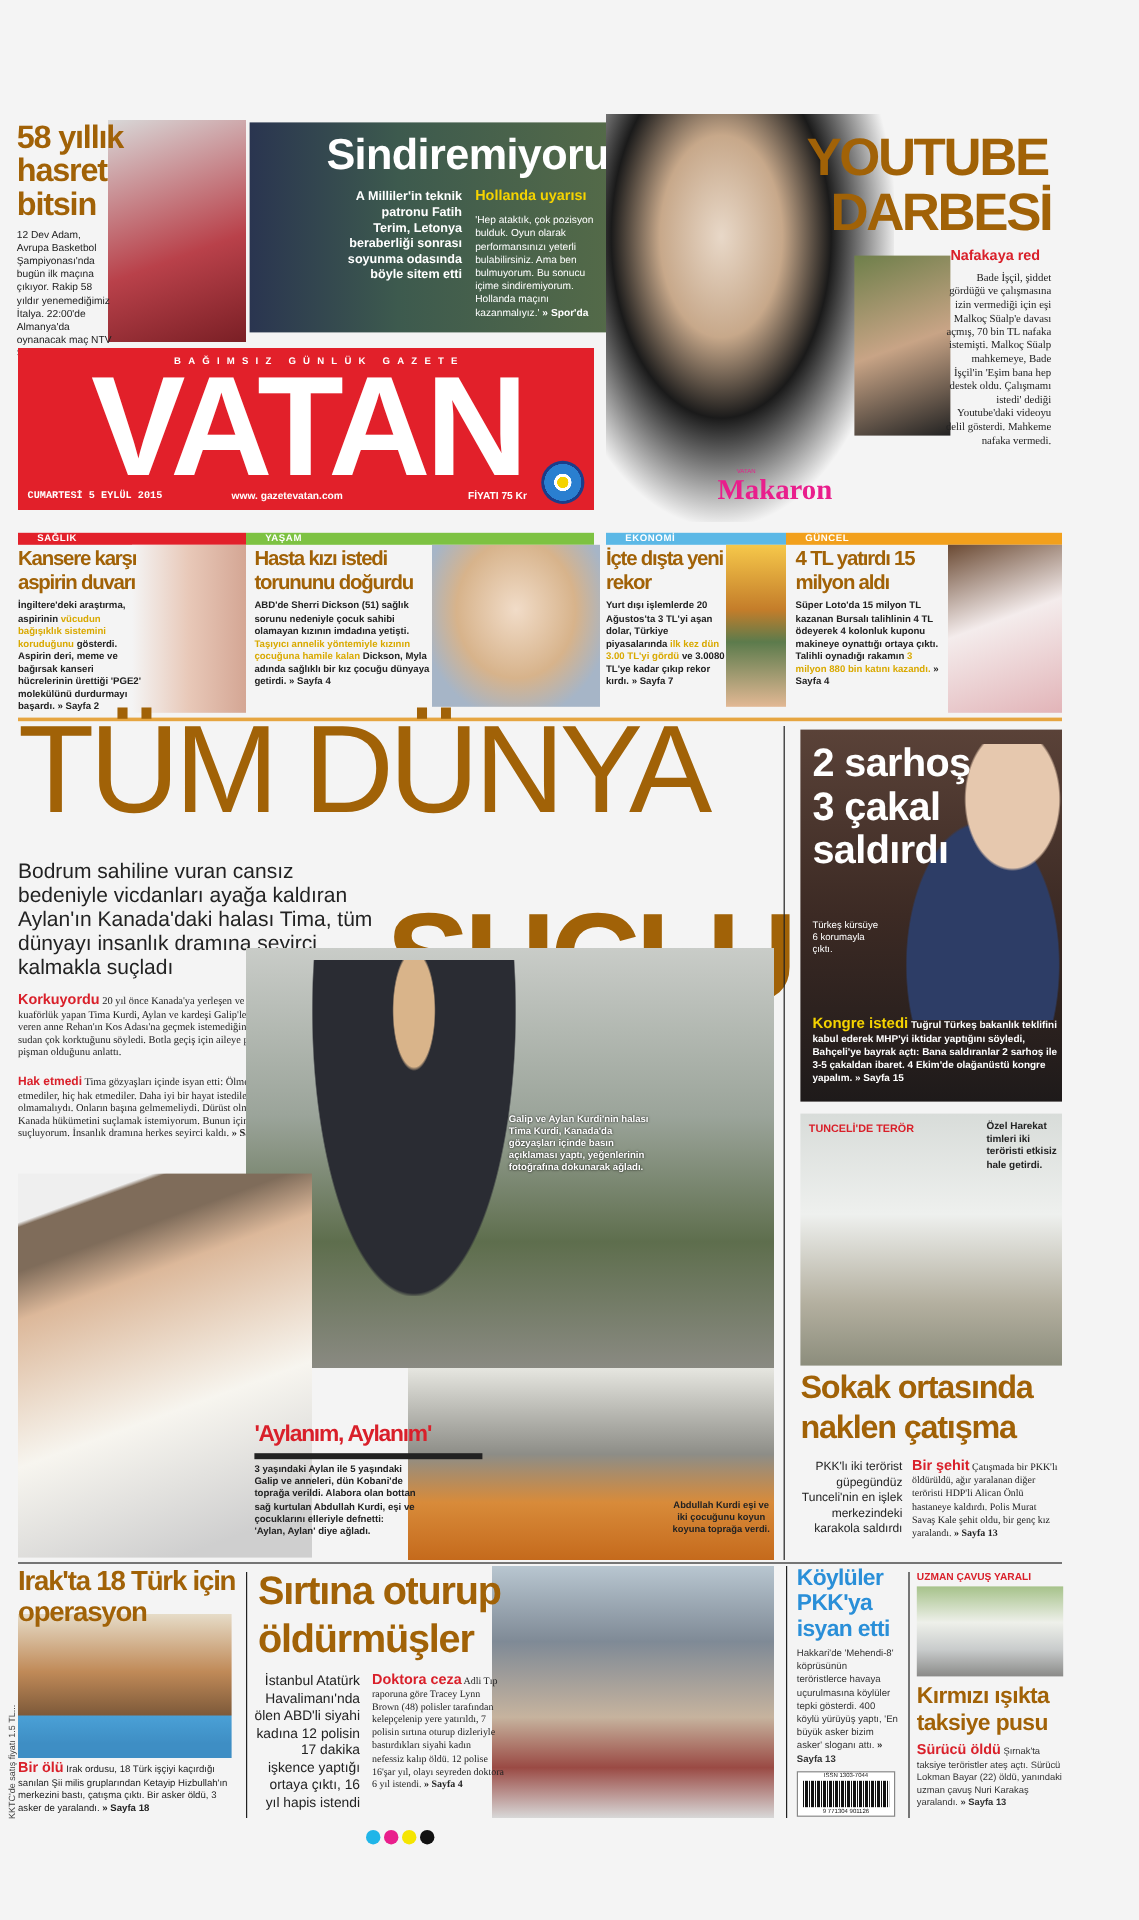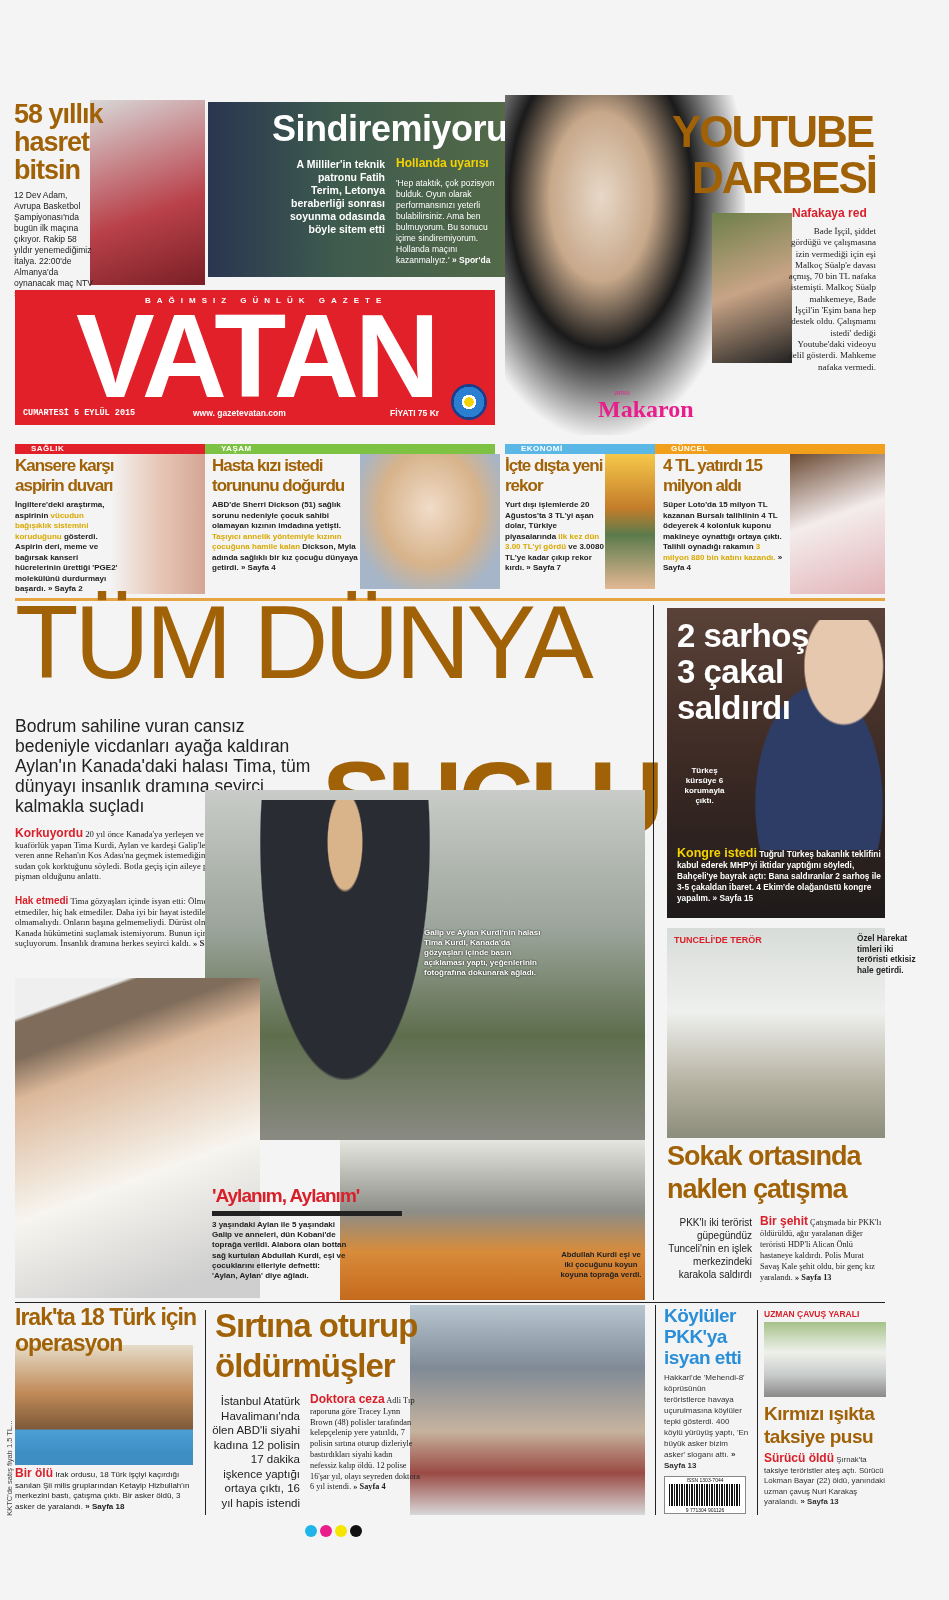--- a/index.html
+++ b/index.html
@@ -115,30 +115,30 @@
 <div class="abs hl red" style="left:212px;top:1185px;font-size:19px;color:#d9202a;">'Aylanım, Aylanım'</div>
 <div class="abs" style="left:212px;top:1211px;width:190px;height:5px;background:#222;"></div>
 <div class="abs body-s" style="left:212px;top:1220px;width:135px;font-size:8px;line-height:10.2px;font-weight:bold;">3 yaşındaki Aylan ile 5 yaşındaki Galip ve anneleri, dün Kobani'de toprağa verildi. Alabora olan bottan sağ kurtulan Abdullah Kurdi, eşi ve çocuklarını elleriyle defnetti: 'Aylan, Aylan' diye ağladı.</div>
 <div class="abs body-s" style="left:560px;top:1250px;width:82px;text-align:center;font-size:7.8px;line-height:10px;font-weight:bold;">Abdullah Kurdi eşi ve iki çocuğunu koyun koyuna toprağa verdi.</div>
 
 <div class="vrule" style="left:653px;top:605px;height:695px;"></div>
 
 <div class="abs" style="left:667px;top:608px;width:218px;height:310px;background:linear-gradient(180deg,#5a4238 0%,#3c2a24 50%,#1e1a1a 100%);"></div>
 <div class="abs" style="left:720px;top:620px;width:165px;height:230px;background:radial-gradient(ellipse at 75% 20%,#e6c8ae 0 22%,transparent 23%),radial-gradient(ellipse at 60% 80%,#2d3d66 0 45%,transparent 46%);"></div>
 <div class="abs hl" style="left:677px;top:618px;width:140px;font-size:33px;line-height:36px;color:#fff;font-weight:bold;letter-spacing:-0.5px;">2 sarhoş 3 çakal saldırdı</div>
-<div class="abs body-s" style="left:677px;top:766px;width:55px;color:#fff;font-weight:bold;font-size:8px;line-height:10px;text-align:center;">Türkeş kürsüye 6 korumayla çıktı.</div>
+<div class="abs body-s" style="left:677px;top:766px;width:55px;color:#fff;font-weight:normal;font-size:8px;line-height:10px;">Türkeş kürsüye 6 korumayla çıktı.</div>
 <div class="abs body-s" style="left:677px;top:848px;width:205px;color:#fff;font-weight:bold;font-size:8.3px;line-height:11px;">
   <span class="yellow" style="color:#f5d300;font-size:12.5px;">Kongre istedi</span>
   <span>Tuğrul Türkeş bakanlık teklifini kabul ederek MHP'yi iktidar yaptığını söyledi, Bahçeli'ye bayrak açtı: Bana saldıranlar 2 sarhoş ile 3-5 çakaldan ibaret. 4 Ekim'de olağanüstü kongre yapalım.</span>
   <span class="page-ref">» <span>Sayfa 15</span></span>
 </div>
 
 <div class="abs" style="left:667px;top:928px;width:218px;height:210px;background:linear-gradient(180deg,#d8dcd9 0%,#eef0ee 40%,#b4b0a0 75%,#8c8d7c 100%);"></div>
 <div class="abs body-s" style="left:674px;top:935px;color:#d9202a;font-weight:bold;font-size:9px;">TUNCELİ'DE TERÖR</div>
-<div class="abs body-s" style="left:822px;top:933px;width:60px;font-weight:bold;font-size:8.3px;line-height:10.5px;margin-left:35px;">Özel Harekat timleri iki teröristi etkisiz hale getirdi.</div>
+<div class="abs body-s" style="left:822px;top:933px;width:60px;font-weight:bold;font-size:8.3px;line-height:10.5px;">Özel Harekat timleri iki teröristi etkisiz hale getirdi.</div>
 <div class="abs hl" style="left:667px;top:1140px;width:225px;font-size:27px;line-height:33px;letter-spacing:-1px;">Sokak ortasında naklen çatışma</div>
 <div class="abs body-s" style="left:667px;top:1216px;width:85px;text-align:right;font-size:10px;line-height:13px;">PKK'lı iki terörist güpegündüz Tunceli'nin en işlek merkezindeki karakola saldırdı</div>
 <div class="abs serif-s" style="left:760px;top:1216px;width:125px;font-size:8.3px;line-height:11px;">
   <span class="red bold" style="font-family:'Liberation Sans',sans-serif;font-size:12px;">Bir şehit</span>
   <span>Çatışmada bir PKK'lı öldürüldü, ağır yaralanan diğer teröristi HDP'li Alican Önlü hastaneye kaldırdı. Polis Murat Savaş Kale şehit oldu, bir genç kız yaralandı.</span>
   <span class="page-ref">» <span>Sayfa 13</span></span>
 </div>
 
 <div class="hrule" style="left:15px;top:1302px;width:870px;"></div>
 

